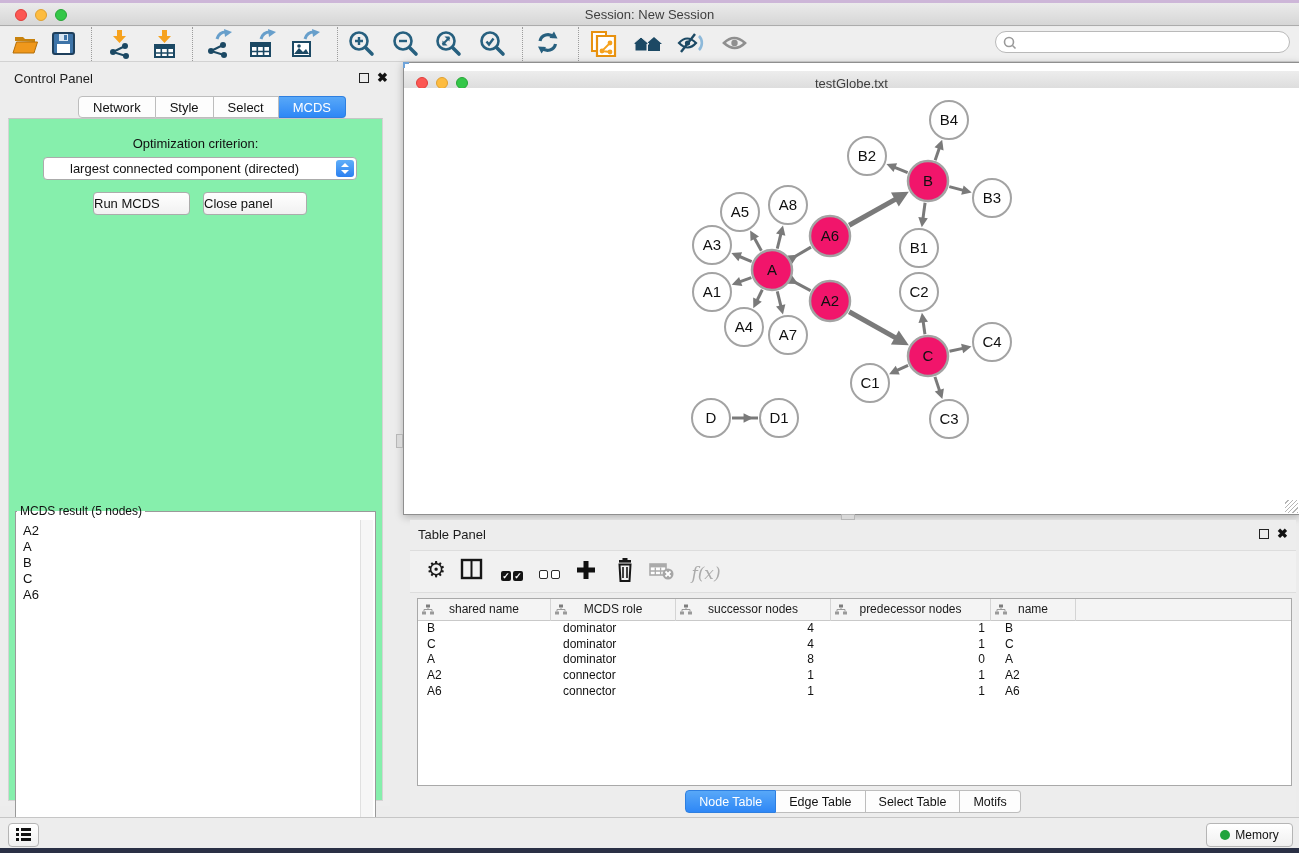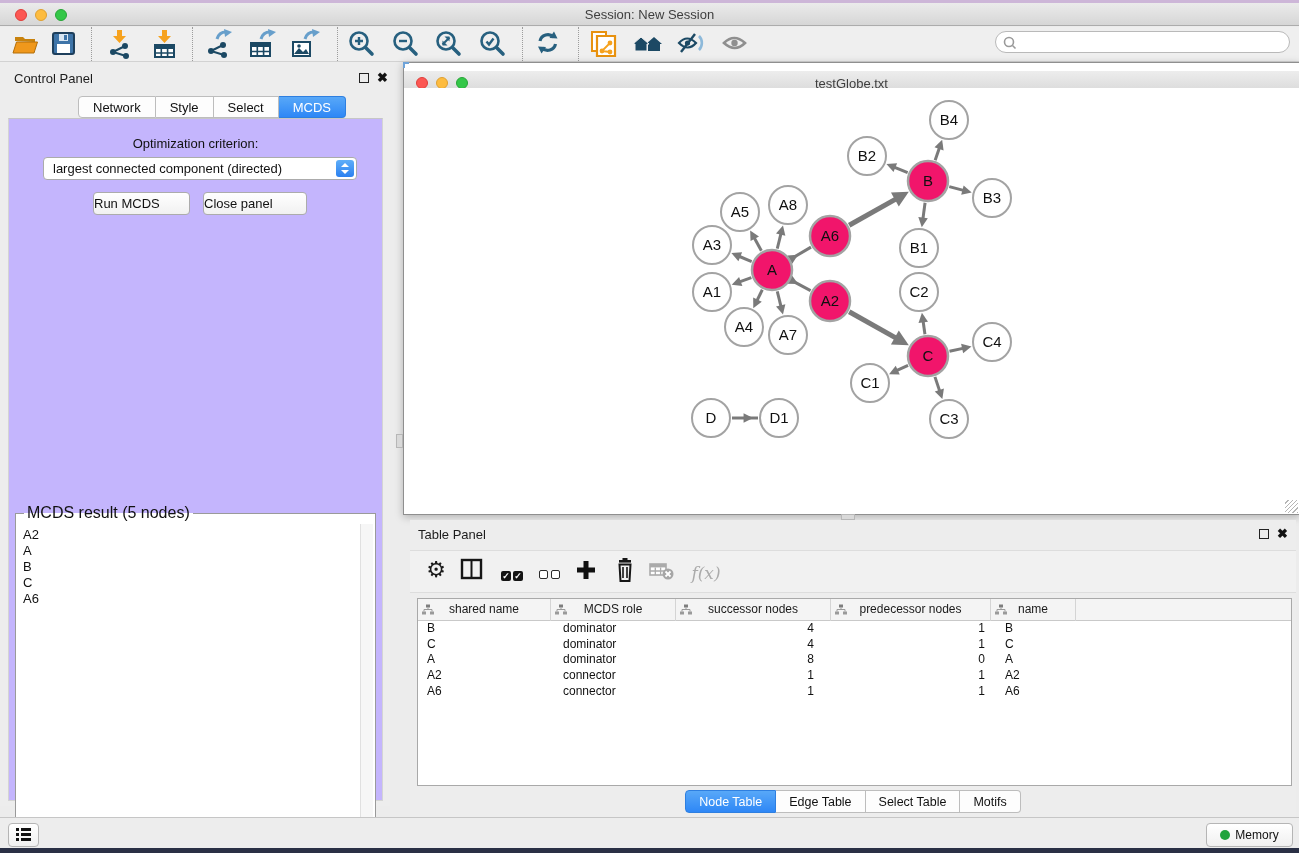--- a/index.html
+++ b/index.html
@@ -38,38 +38,38 @@
   .panel-title { font-size:13px; color:#1C1C1C; }
   .float-ic { width:10px; height:10px; border:1.5px solid #222; display:inline-block; }
   .close-ic { font-size:13px; font-weight:bold; color:#111; }
   .cp-tabs { position:absolute; left:78px; top:34px; height:22px; display:flex; }
   .seg { height:22px; padding:0 14px; font-size:13px; line-height:21px; color:#111;
     background:#FDFDFD; border:1px solid #BDBDBD; border-left:none; }
   .seg:first-child { border-left:1px solid #BDBDBD; border-radius:4px 0 0 4px; }
   .seg:last-child { border-radius:0 4px 4px 0; }
   .seg.sel { background:linear-gradient(#58A8F8,#2E87F6); color:#FFF; border-color:#2E7FE0; }
   .cp-content { position:absolute; left:8px; top:56px; width:375px; height:683px;
-    background:#c4b5fd; border:1px solid #D4D4D4; border-top-color:#C6C6C6; }
+    background:#86efac; border:1px solid #D4D4D4; border-top-color:#C6C6C6; }
   .opt-label { position:absolute; left:0; width:100%; top:17px; text-align:center;
     font-size:13px; color:#111; }
   .combo { position:absolute; left:34px; top:38px; width:314px; height:23px; background:#FFF;
     border:1px solid #ABABAB; border-radius:4px; font-size:13px; color:#111;
-    line-height:21px; padding-left:9px; }
+    line-height:21px; padding-left:26px; }
   .combo .step { position:absolute; right:2px; top:2px; width:18px; height:17px;
     border-radius:3px; background:linear-gradient(#5FAEF9,#2B80F0); }
   .combo .step i { position:absolute; left:5px; width:0; height:0; border-left:4px solid transparent;
     border-right:4px solid transparent; }
   .combo .step i.up { top:3px; border-bottom:4px solid #FFF; }
   .combo .step i.dn { bottom:3px; border-top:4px solid #FFF; }
   .btn { position:absolute; height:23px; background:linear-gradient(#FFFFFF,#F1F1F1);
     border:1px solid #ACACAC; border-radius:4px; font-size:13px; color:#111;
     font-family:"Liberation Sans",sans-serif; text-align:left; line-height:21px; }
   fieldset.mcds { position:absolute; left:6px; top:385px; width:361px; height:338px;
     border:1px solid #9A9A9A; background:#FFF; }
-  fieldset.mcds legend { font-size:16px; color:#111; padding:0 3px; margin-left:8px; }
+  fieldset.mcds legend { font-size:12px; color:#111; padding:0 3px; margin-left:1px; }
   .mcds-list { position:absolute; left:2px; top:2px; right:2px; bottom:2px; background:#FFF;
     font-size:13px; color:#111; padding:3px 0 0 5px; overflow:hidden; }
   .mcds-list div { line-height:16px; }
   .mcds-scroll { position:absolute; right:2px; top:2px; width:13px; bottom:2px;
     background:#F6F6F6; border-left:1px solid #E0E0E0; }
 
   
   .netwin { left:403px; top:62px; width:897px; height:453px; background:#FFF;
     border:1px solid #8F8F8F; box-shadow:0 2px 8px rgba(0,0,0,.25); }
   .net-titlebar { position:absolute; left:0; top:8px; right:0; height:25px;

